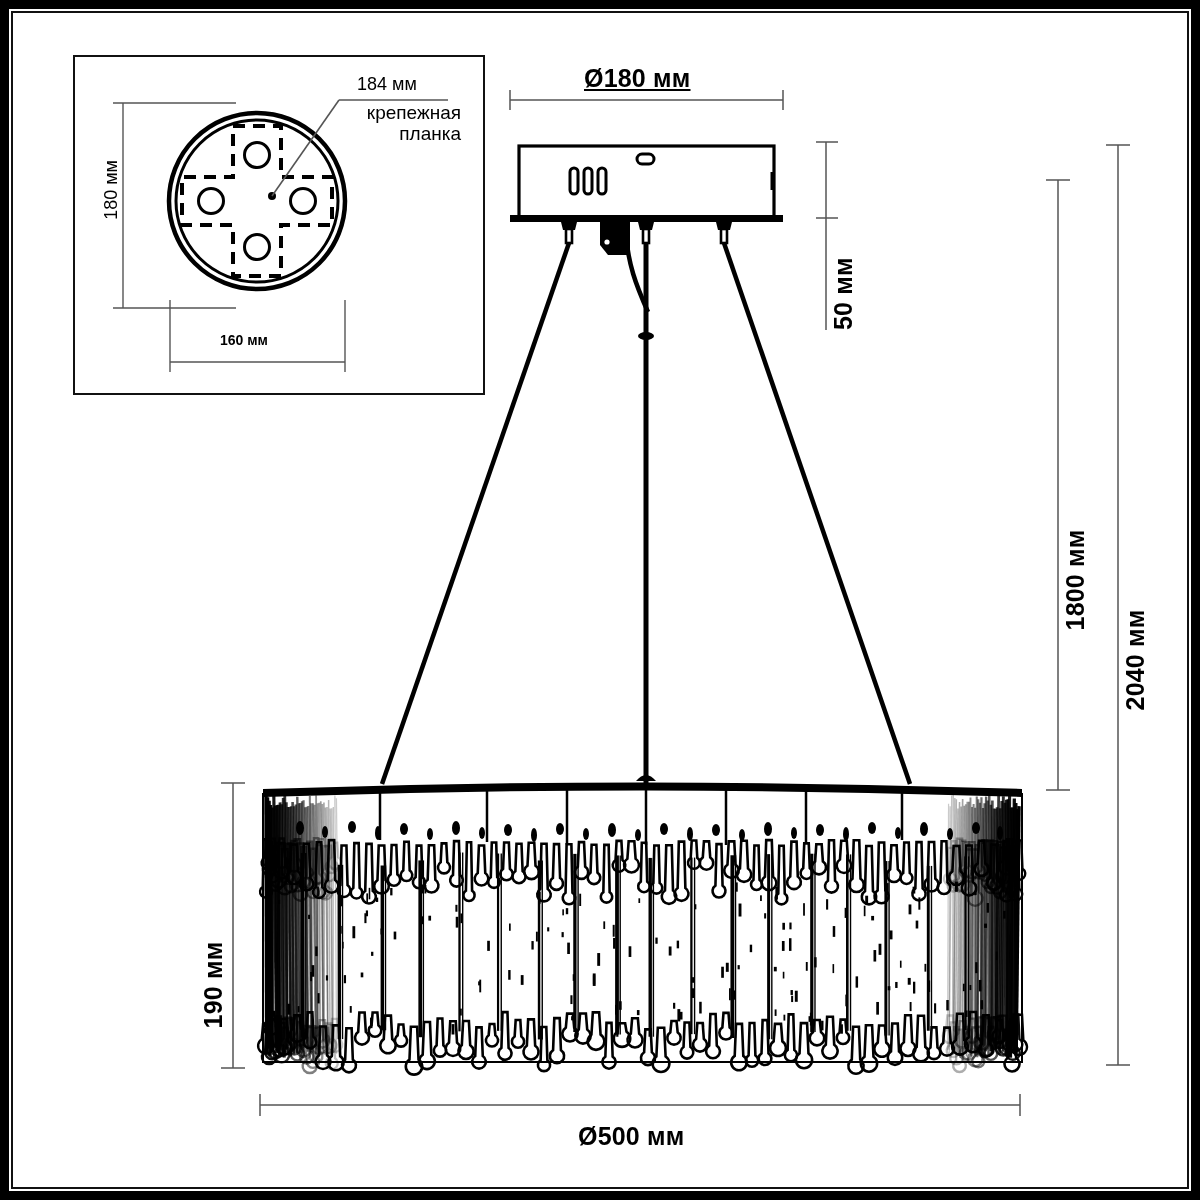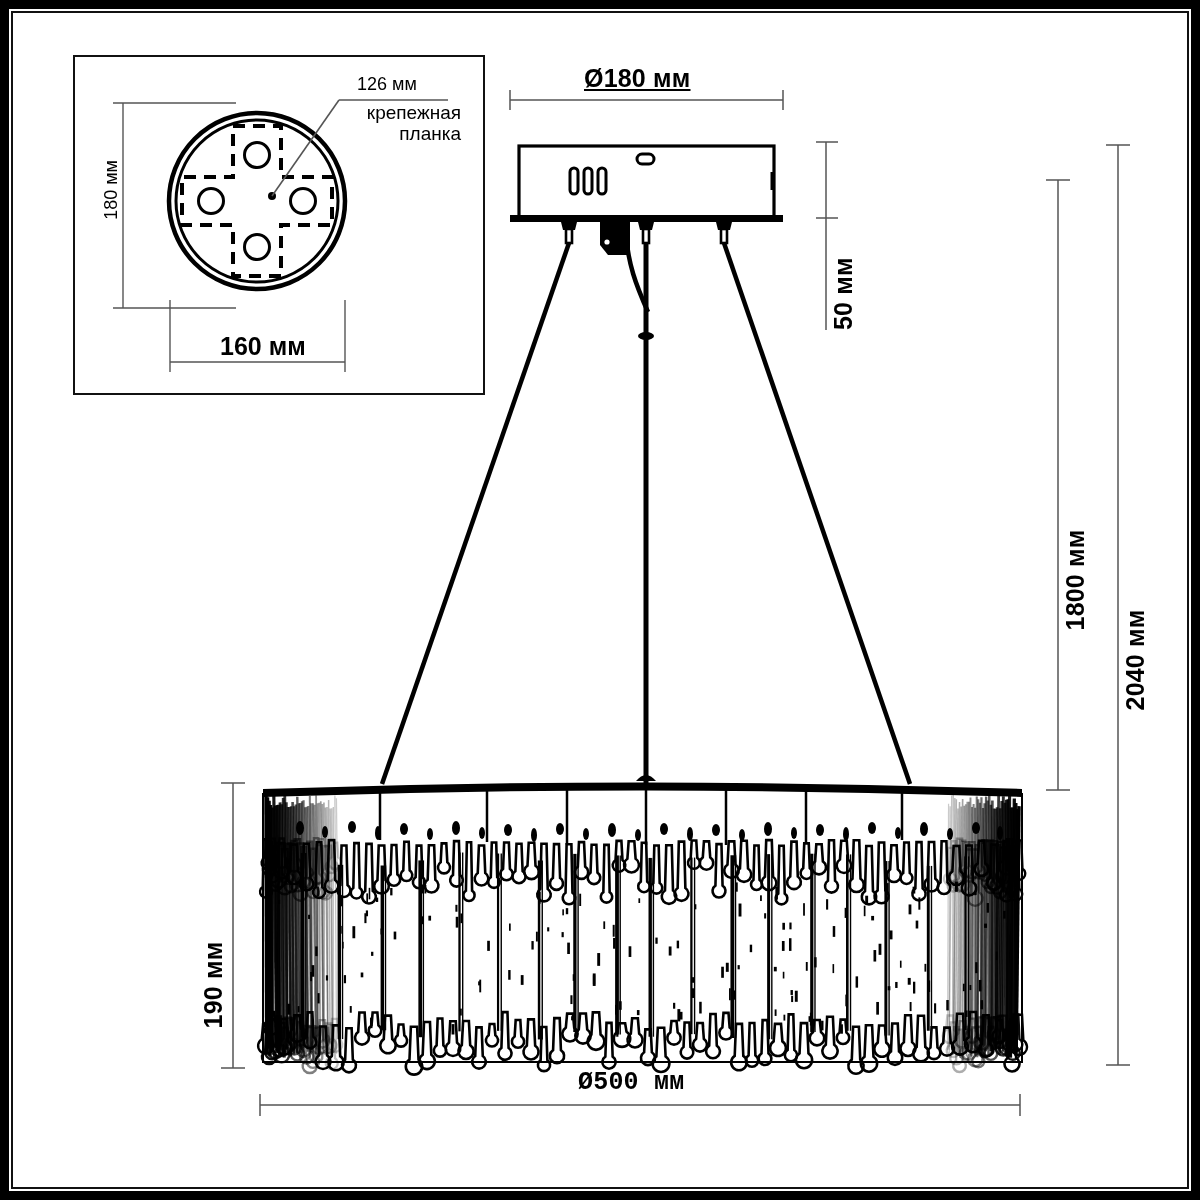--- a/index.html
+++ b/index.html
@@ -16,21 +16,21 @@
   #detail-box{position:absolute;left:73px;top:55px;width:412px;height:340px;
     box-sizing:border-box;border:2.5px solid #111;background:#fff;}
 
   
   .svglayer{position:absolute;left:0;top:0;width:1200px;height:1200px;pointer-events:none;}
 
   
   .dim{position:absolute;color:#000;white-space:nowrap;
        font-family:"Liberation Sans","DejaVu Sans",sans-serif;}
   .dim-big{font-size:25px;font-weight:700;letter-spacing:.2px;}
-  .dim-mid{font-size:25px;font-weight:700;}
+  .dim-mid{font-size:14px;font-weight:700;}
   .dim-small{font-size:18px;font-weight:400;}
   .dim-note{font-size:19px;font-weight:400;line-height:1.08;text-align:right;}
   .vert{transform-origin:0 0;}
 </style>
 </head>
 <body>
 
 <div id="page">
 
   <div id="outer-frame"></div>
@@ -691,32 +691,32 @@
       <line x1="260" y1="1094" x2="260" y2="1116"></line>
       <line x1="1020" y1="1094" x2="1020" y2="1116"></line>
     </g>
 
   </svg>
 
   <div class="dim dim-small vert" style="left:122px;top:160px;transform:rotate(-90deg) translate(-100%,-100%);">180 мм</div>
 
   <div class="dim dim-mid" style="left:220px;top:332px;">160 мм</div>
 
-  <div class="dim dim-small" style="left:357px;top:74px;">126 мм</div>
+  <div class="dim dim-small" style="left:357px;top:74px;">184 мм</div>
 
   <div class="dim dim-note" style="left:341px;top:103px;width:120px;">
     <span>крепежная</span><br>
     <span>планка</span>
   </div>
 
   <div class="dim dim-big" style="left:584px;top:64px;text-decoration:underline;">Ø180 мм</div>
 
   <div class="dim dim-big vert" style="left:858px;top:330px;transform:rotate(-90deg) translate(0,-100%);">50 мм</div>
 
   <div class="dim dim-big vert" style="left:1090px;top:580px;transform:rotate(-90deg) translate(-50%,-100%);">1800 мм</div>
 
   <div class="dim dim-big vert" style="left:1150px;top:660px;transform:rotate(-90deg) translate(-50%,-100%);">2040 мм</div>
 
   <div class="dim dim-big vert" style="left:228px;top:985px;transform:rotate(-90deg) translate(-50%,-100%);">190 мм</div>
 
-  <div class="dim dim-big" style="left:578px;top:1068px;font-family:Liberation Mono, monospace;">Ø500 мм</div>
+  <div class="dim dim-big" style="left:578px;top:1122px;">Ø500 мм</div>
 
 </div>
 
 </body></html>

